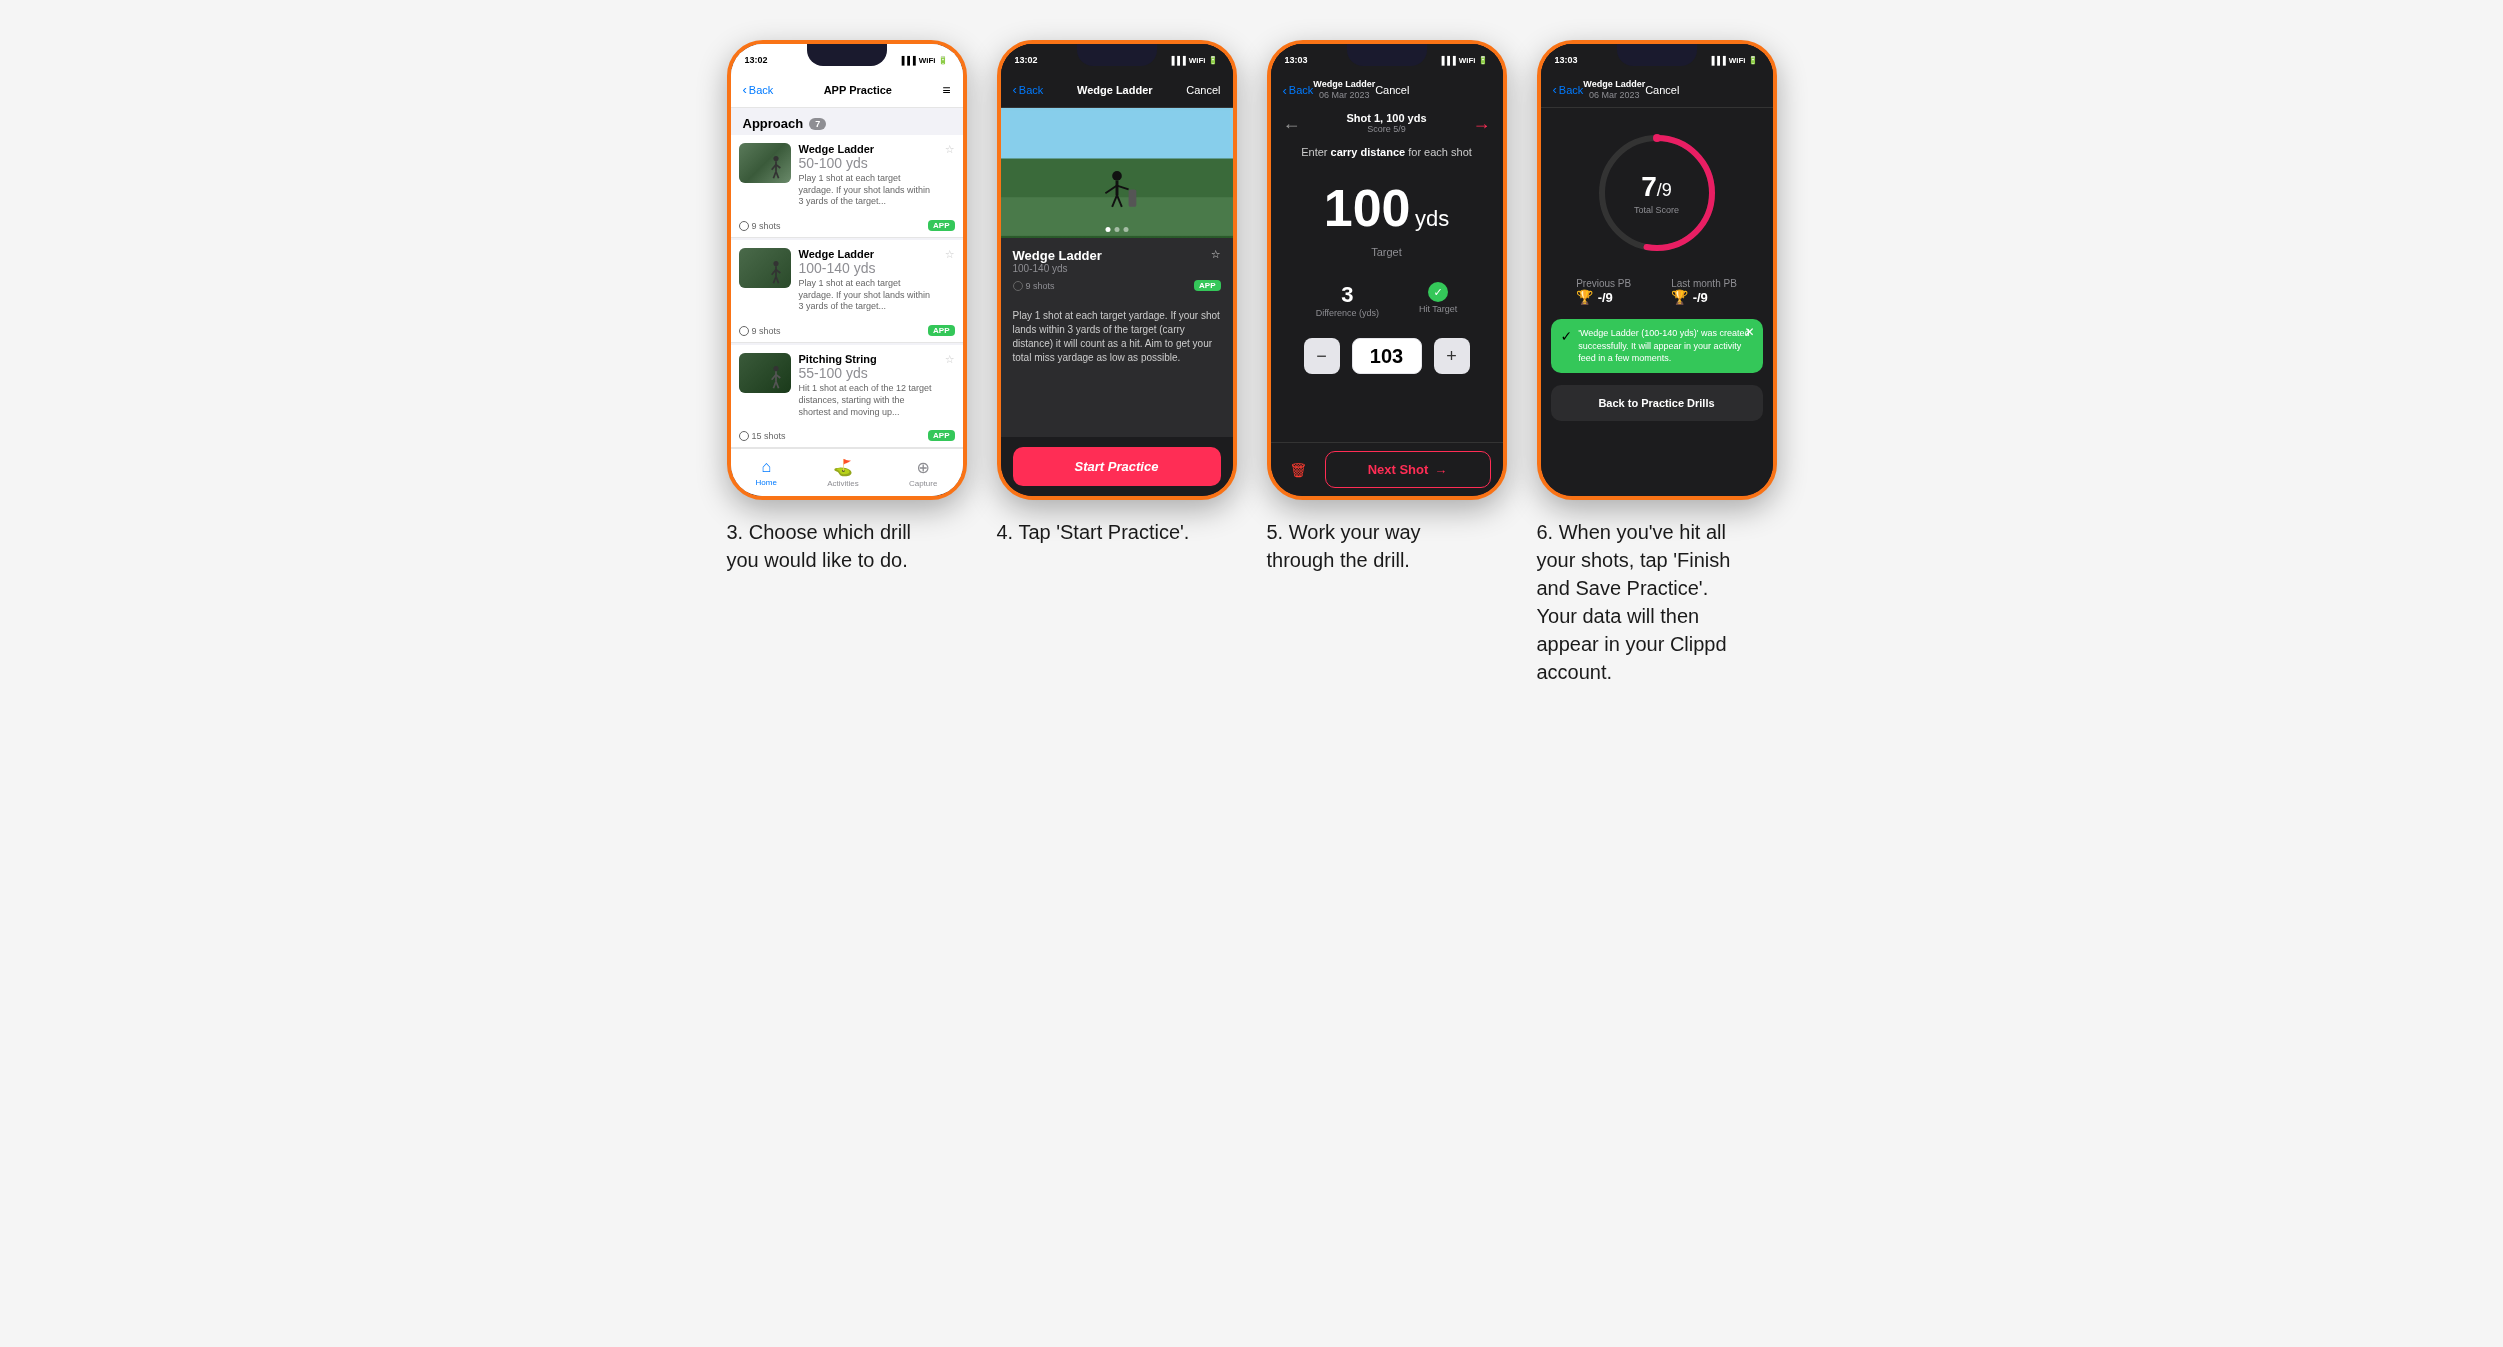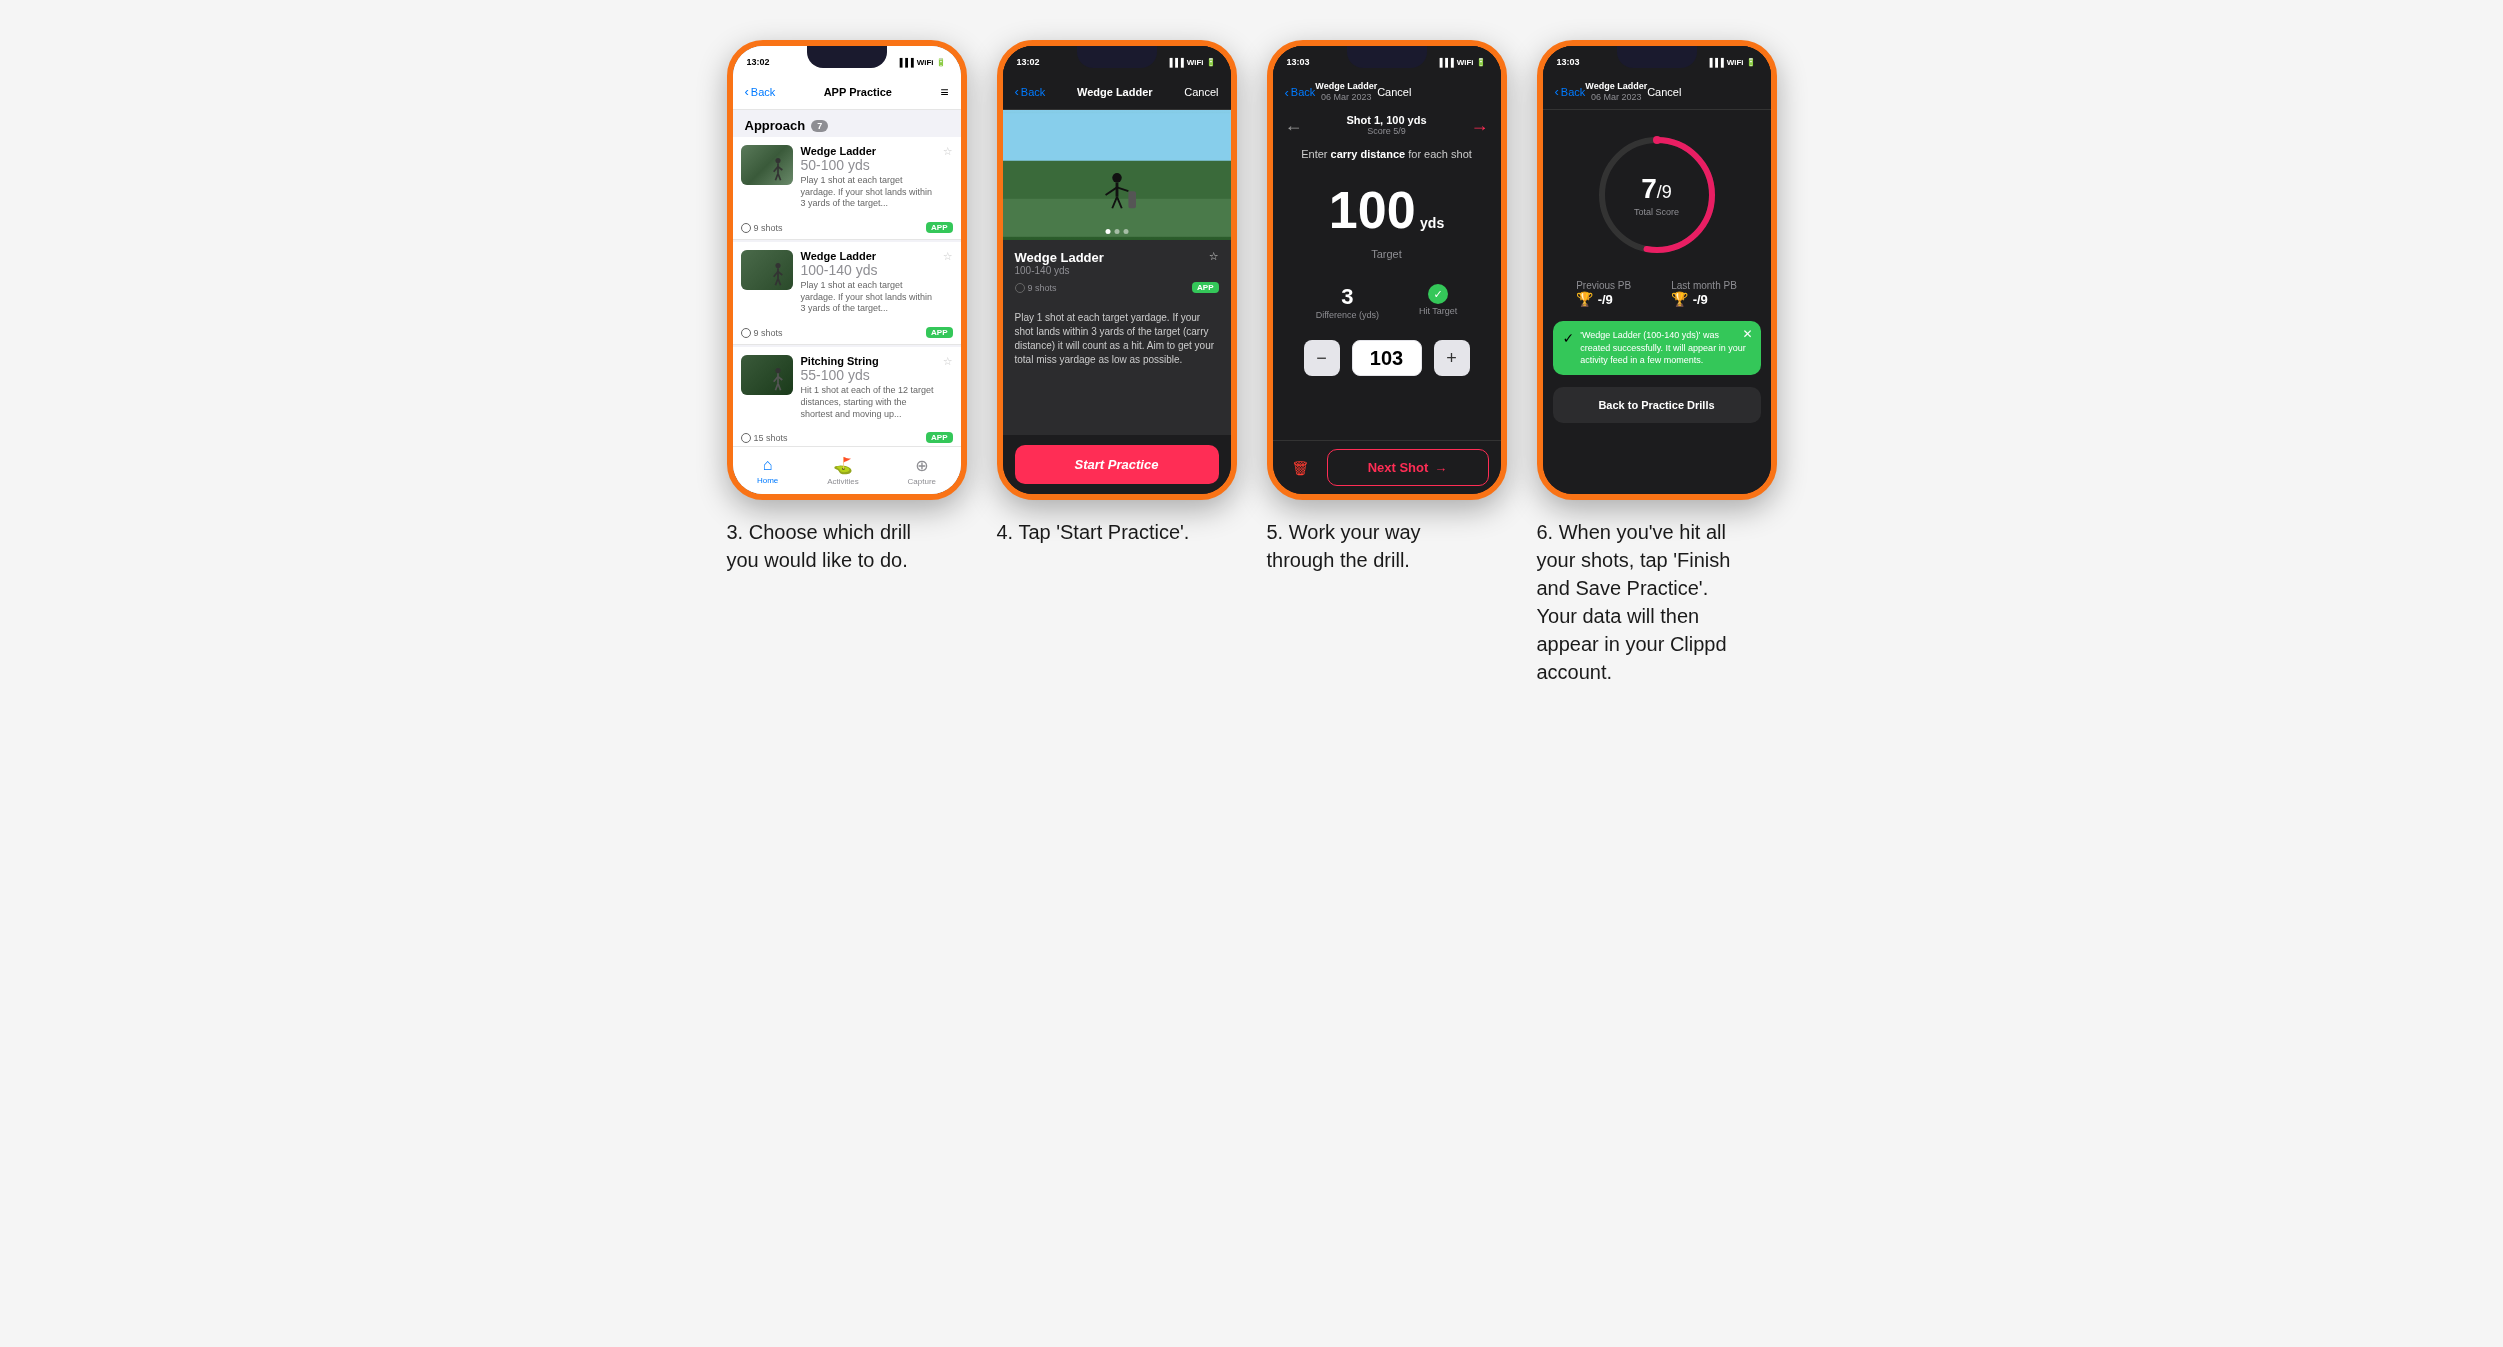--- a/index.html
+++ b/index.html
@@ -24,21 +24,21 @@
       flex-direction: column;
       align-items: flex-start;
       gap: 18px;
       width: 240px;
     }
     .phone-frame {
       width: 240px;
       height: 460px;
       background: #1a1a2e;
       border-radius: 36px;
-      border: 6px solid #f97316;
+      border: 4px solid #f97316;
       overflow: hidden;
       position: relative;
       box-shadow: 0 10px 30px rgba(0,0,0,0.3);
     }
     .phone-notch {
       position: absolute;
       top: 0;
       left: 50%;
       transform: translateX(-50%);
       width: 80px;
@@ -288,21 +288,21 @@
       color: #ccc;
       flex-shrink: 0;
     }
     .carry-instruction strong { color: #fff; font-weight: 700; }
     .target-value {
       text-align: center;
       padding: 16px;
       flex-shrink: 0;
     }
     .target-num { font-size: 52px; font-weight: 700; color: #fff; line-height: 1; }
-    .target-unit { font-size: 14px; color: #fff; font-weight: 700; }
+    .target-unit { font-size: 22px; color: #fff; font-weight: 400; }
     .target-label { font-size: 11px; color: #8e8e93; margin-top: 12px; }
     .shot-stats {
       display: flex;
       justify-content: center;
       gap: 40px;
       padding: 8px 20px;
       flex-shrink: 0;
     }
     .stat-item { text-align: center; }
     .stat-value { font-size: 22px; font-weight: 600; color: #fff; }

